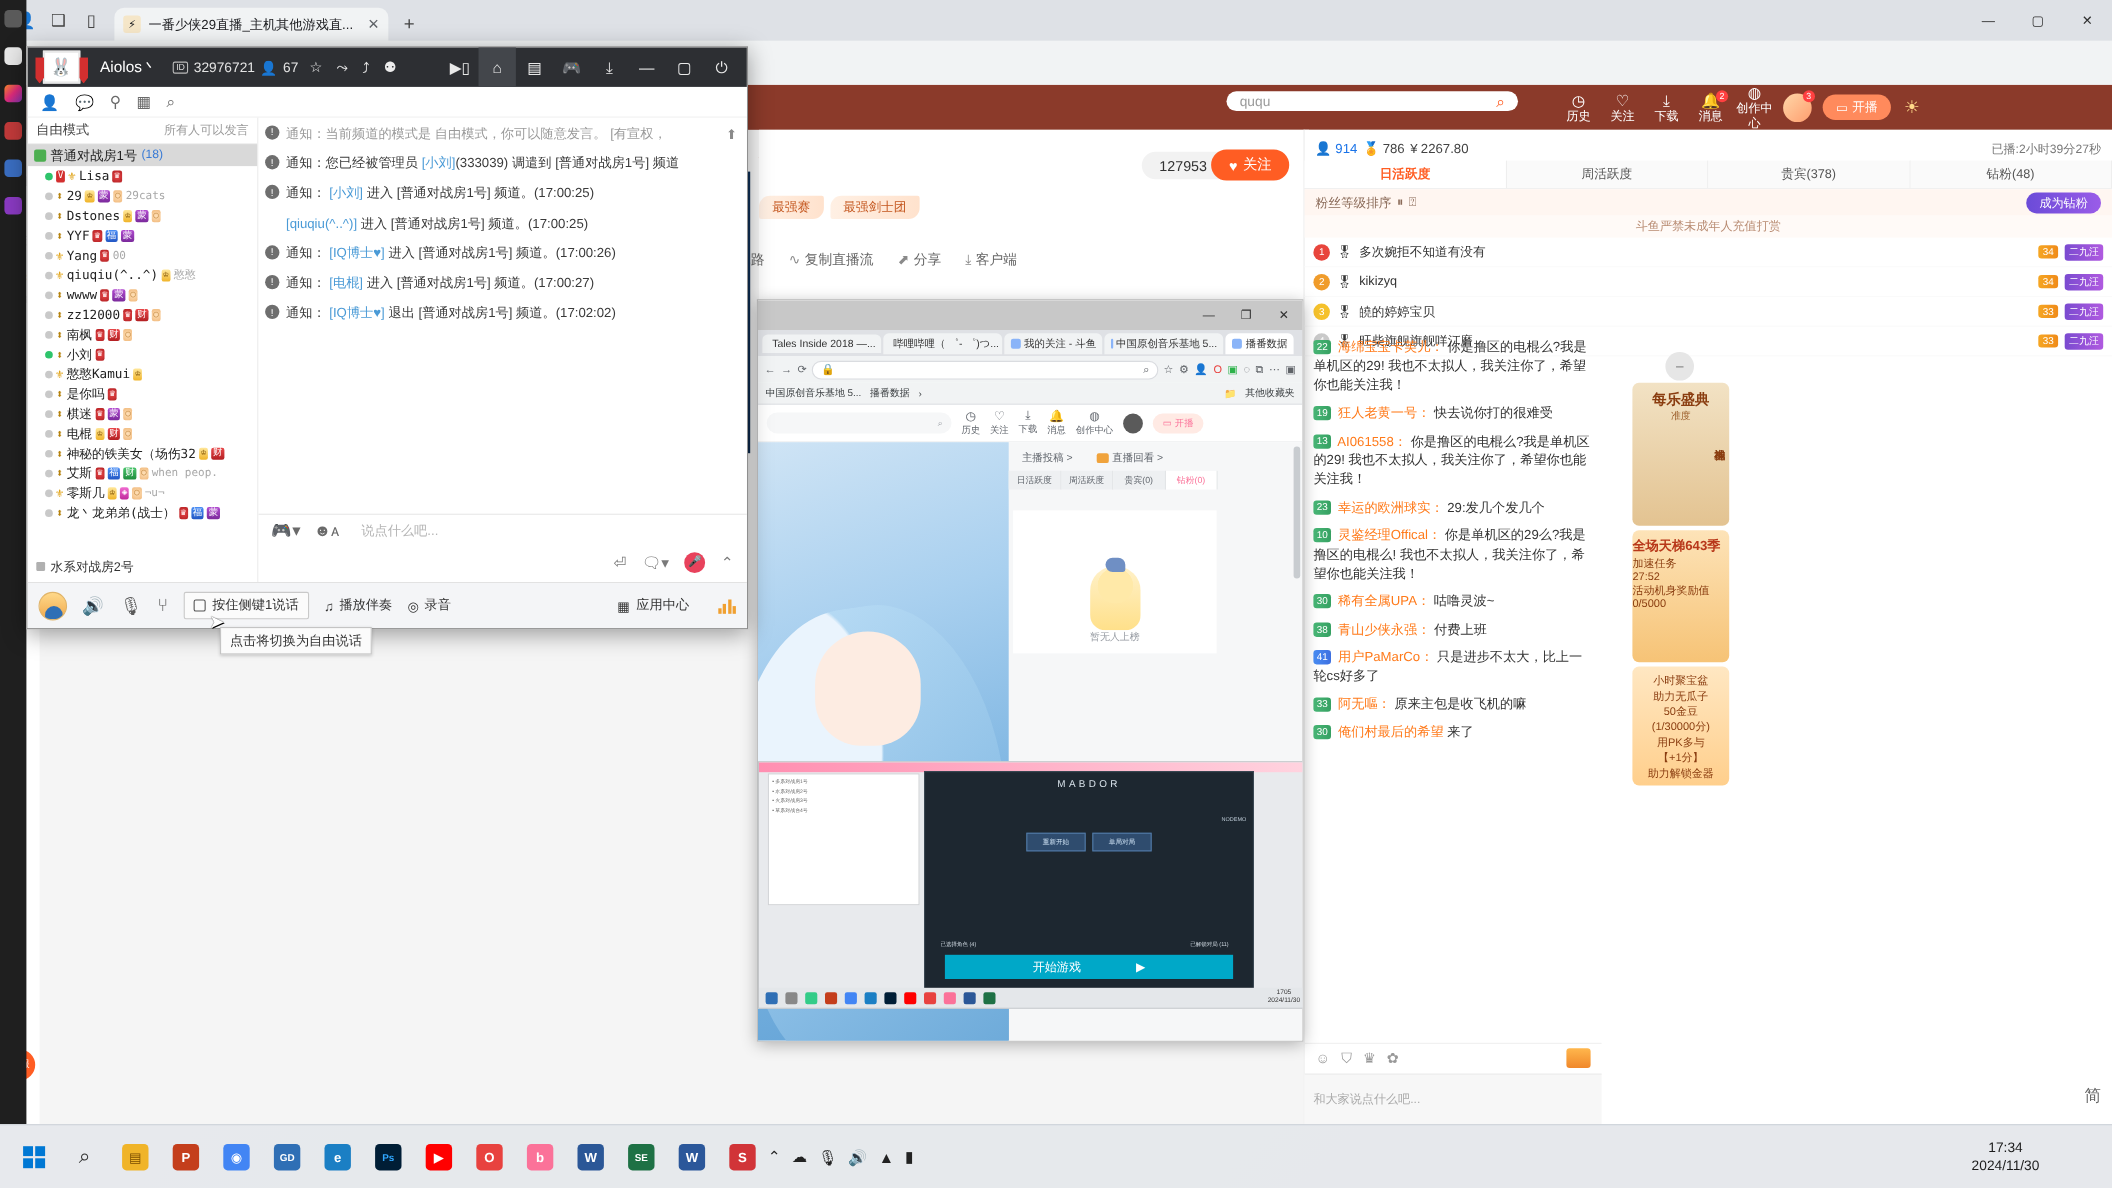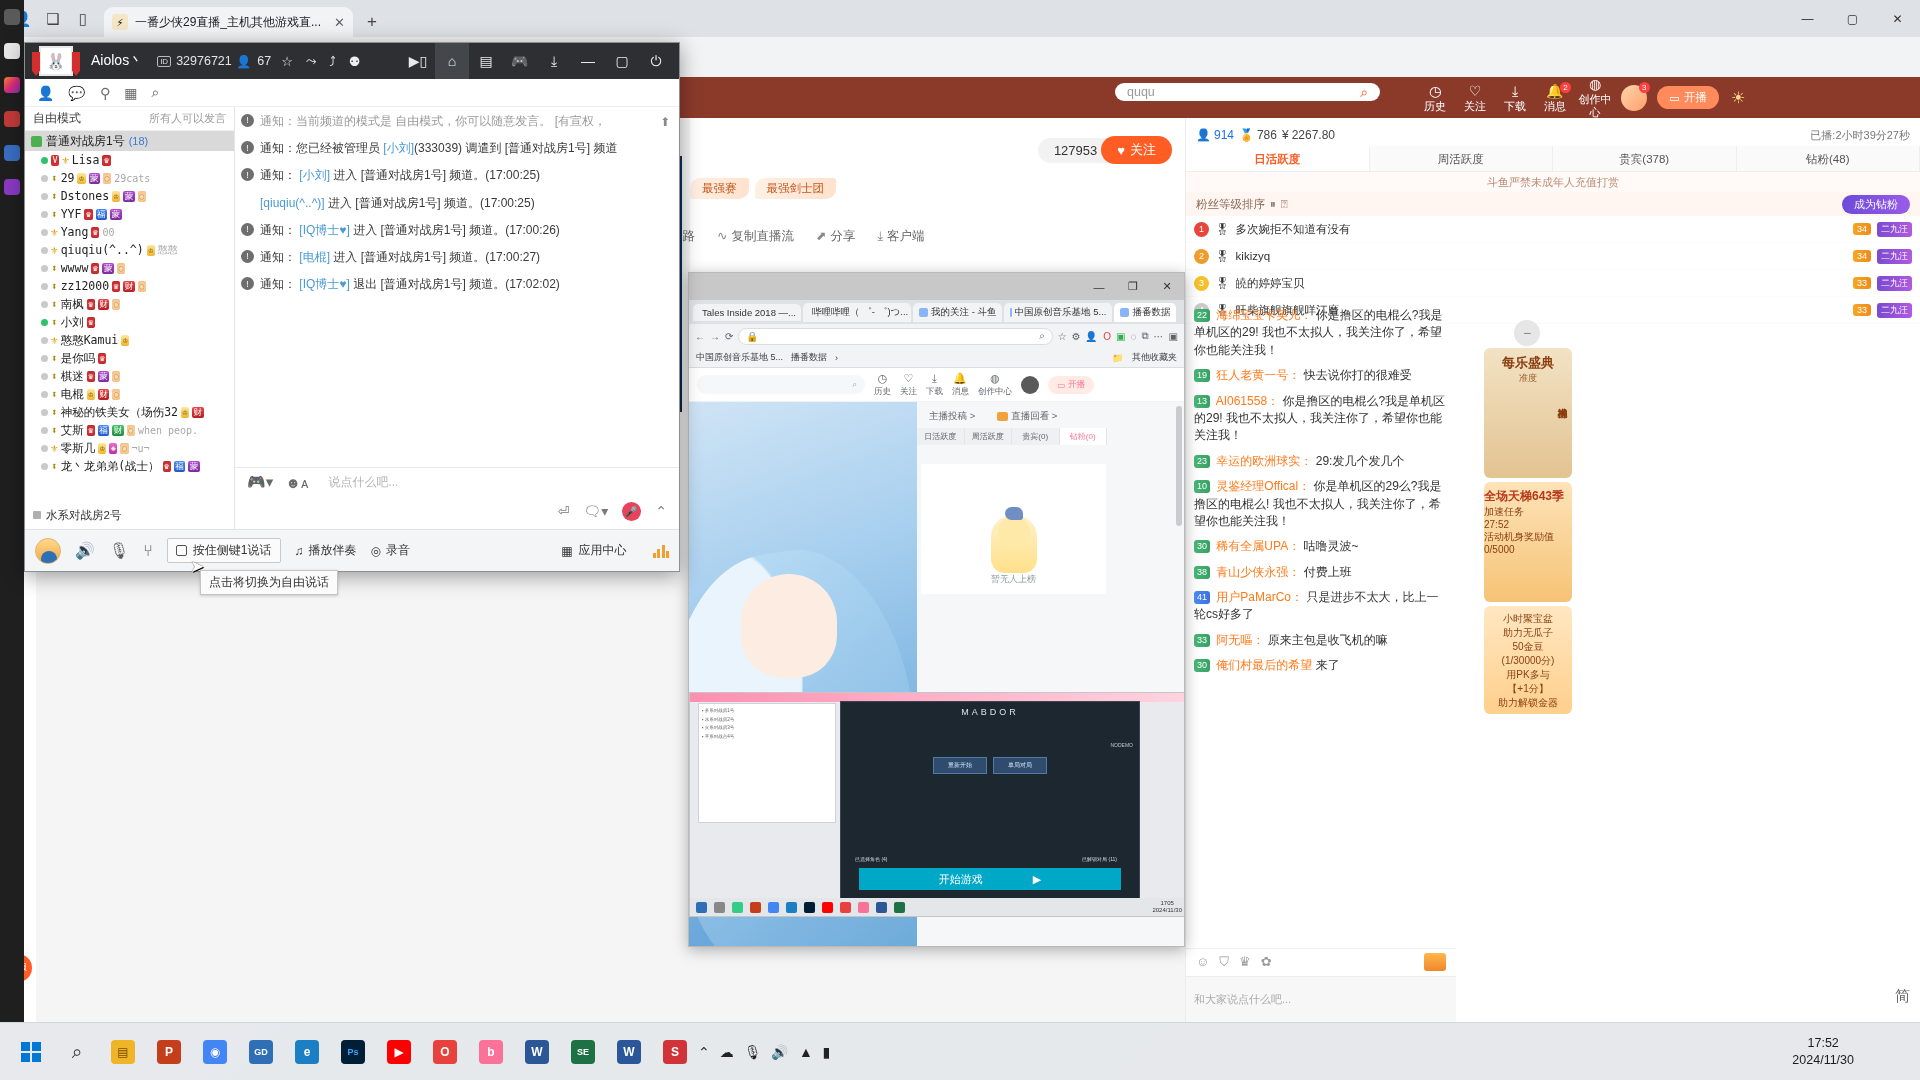--- a/index.html
+++ b/index.html
@@ -707,27 +707,27 @@
           <span>2267.80</span>
         </span>
         <span class="right-time">已播:2小时39分27秒</span>
       </div>
       <div id="dy-rank-tabs">
         <div class="active">日活跃度</div>
         <div>周活跃度</div>
         <div>贵宾(378)</div>
         <div>钻粉(48)</div>
       </div>
-      <div id="dy-rank-note">斗鱼严禁未成年人充值打赏</div>
       <div id="dy-rank-sub">
         <span>粉丝等级排序</span>
         <span>⏸</span>
         <span>⍰</span>
         <span class="btn-gold">成为钻粉</span>
       </div>
+      <div id="dy-rank-note">斗鱼严禁未成年人充值打赏</div>
 
       <div class="rank-row">
         <span class="rank-no" style="background:#e8453c">1</span>
         <span>🎖</span>
         <span class="rank-name">多次婉拒不知道有没有</span>
         <span class="rank-lv">34</span>
         <span class="rank-badge">二九汪</span>
       </div>
       <div class="rank-row">
         <span class="rank-no" style="background:#f09c2b">2</span>
@@ -1357,17 +1357,17 @@
     </div>
   <div class="tray">
     <span>⌃</span>
     <span>☁</span>
     <span>🎙</span>
     <span>🔊</span>
     <span>▲</span>
     <span>▮</span>
   </div>
   <div id="clock">
-    <div>17:52</div>
+    <div>17:34</div>
     <div>2024/11/30</div>
   </div>
   <div class="tb-icon"></div>
 </div>
 
 </body></html>

